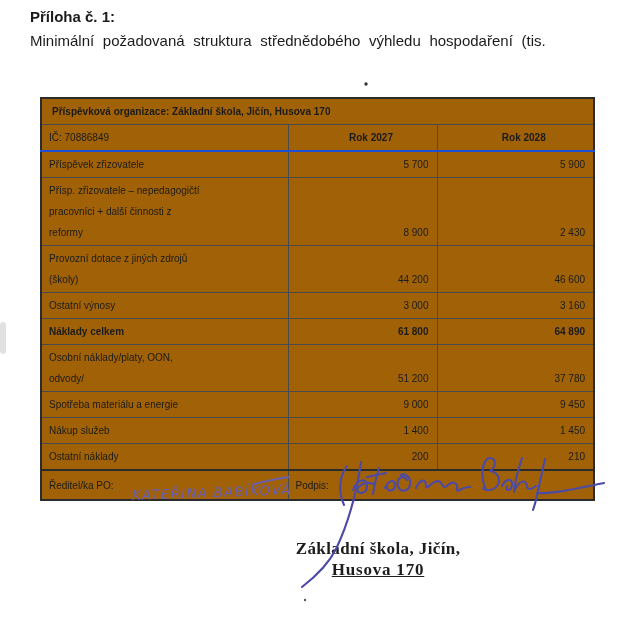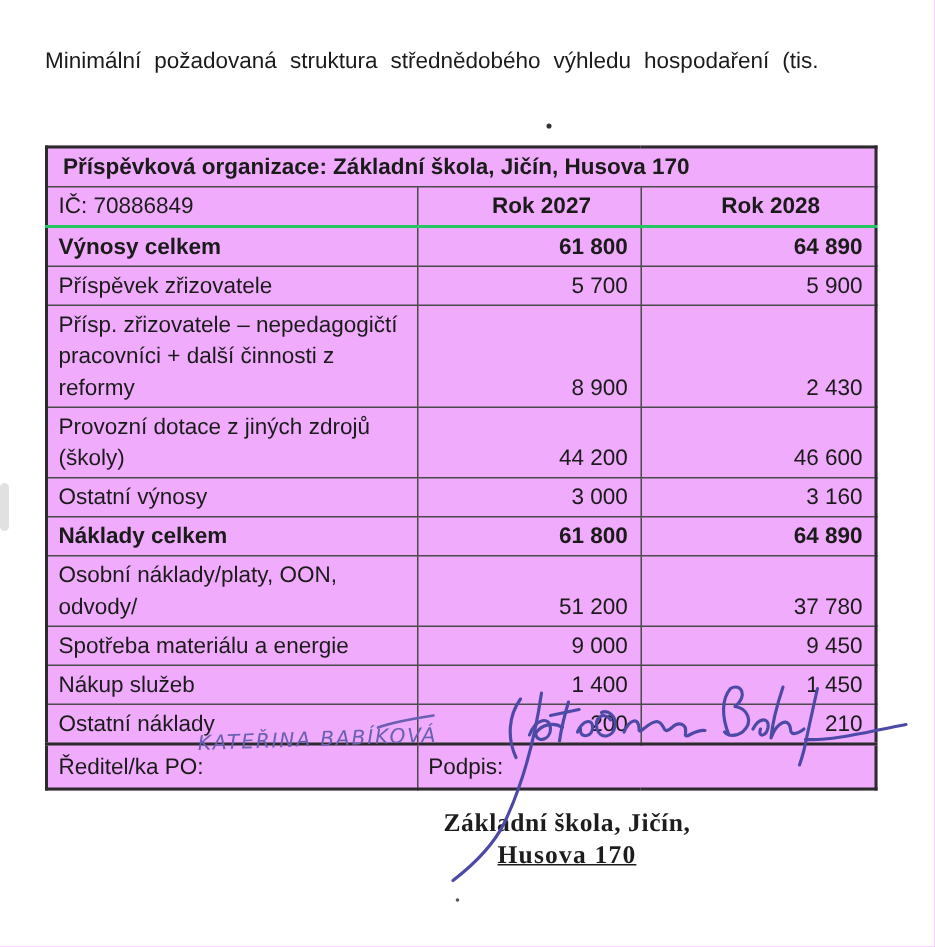--- a/index.html
+++ b/index.html
@@ -20,43 +20,43 @@
   }
   .doc-subtitle{
     position:absolute;left:30px;top:28px;width:556px;
     font-size:15px;line-height:26px;
   }
   .doc-subtitle .l1{word-spacing:4.5px;white-space:nowrap;display:block;}
   .doc-subtitle .l2{display:block;}
 
   
   .budget-table{
-    position:absolute;left:30px;top:97px;
+    position:absolute;left:40px;top:97px;
     border-collapse:collapse;table-layout:fixed;
     width:553px;
-    font-size:15px;
-    background:#f0abfc;
+    font-size:10px;
+    background:#a16207;
   }
   .budget-table col.c-label{width:247px;}
   .budget-table col.c-y1{width:149px;}
   .budget-table col.c-y2{width:157px;}
   .budget-table{border:2px solid #2b2b2b;}
   .budget-table td{
     border:1px solid #4a4a4a;
     padding:2px 8px 2px 7px;
     line-height:21px;
     vertical-align:bottom;
     overflow:hidden;
   }
   .budget-table td.label{white-space:pre-line;vertical-align:top;}
   .budget-table td.num{text-align:right;}
   .budget-table tr.org-row td{
     font-weight:bold;padding-left:10px;vertical-align:middle;
   }
-  .budget-table tr.head-row td{border-bottom:2px solid #22c55e;}
+  .budget-table tr.head-row td{border-bottom:2px solid #1d4ed8;}
   .budget-table tr.head-row td.year{font-weight:bold;text-align:center;padding-left:25px;}
   .budget-table tr.bold td{font-weight:bold;}
   .budget-table tr.sign-row td{
     border-top:2px solid #2b2b2b;
     vertical-align:middle;height:24px;
   }
 
   
   .stamp{
     position:absolute;left:278px;top:538px;width:200px;
@@ -77,20 +77,21 @@
     font-style:italic;
     font-size:13.5px;
     letter-spacing:1.2px;
   }
 </style>
 </head>
 <body>
 
 <div class="page">
 
+  <div class="doc-title">Příloha č. 1:</div>
 
   <div class="doc-subtitle">
     <span class="l1">Minimální požadovaná struktura střednědobého výhledu hospodaření (tis.</span>
   </div>
 
   <table class="budget-table">
     <colgroup>
         <col class="c-label">
         <col class="c-y1">
         <col class="c-y2">
@@ -98,25 +99,20 @@
     <tbody>
       <tr class="org-row">
         <td colspan="3">Příspěvková organizace: Základní škola, Jičín, Husova 170</td>
       </tr>
       <tr class="head-row">
         <td>IČ: 70886849</td>
         <td class="year">Rok 2027</td>
         <td class="year">Rok 2028</td>
       </tr>
 
-      <tr class="bold">
-        <td class="label">Výnosy celkem</td>
-        <td class="num">61 800</td>
-        <td class="num">64 890</td>
-      </tr>
       <tr>
         <td class="label">Příspěvek zřizovatele</td>
         <td class="num">5 700</td>
         <td class="num">5 900</td>
       </tr>
       <tr>
         <td class="label">Přísp. zřizovatele – nepedagogičtí
 pracovníci + další činnosti z
 reformy</td>
         <td class="num">8 900</td>

